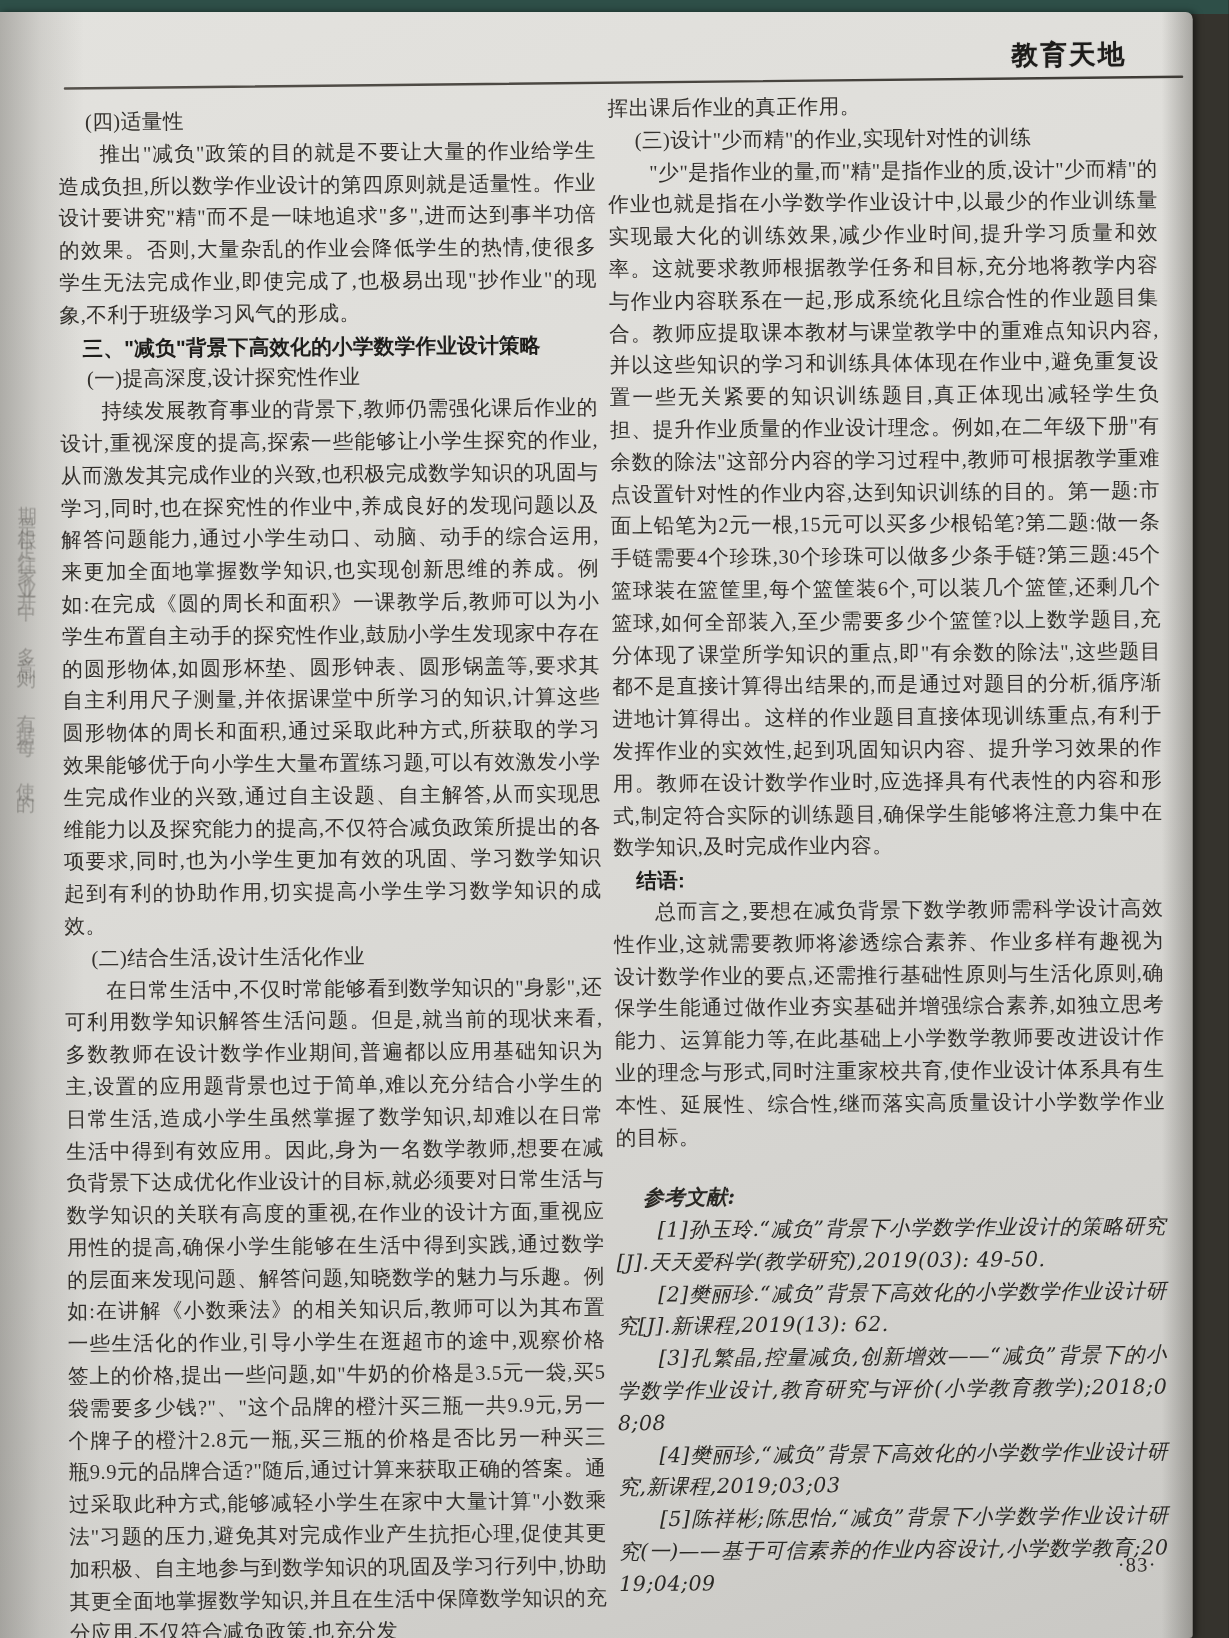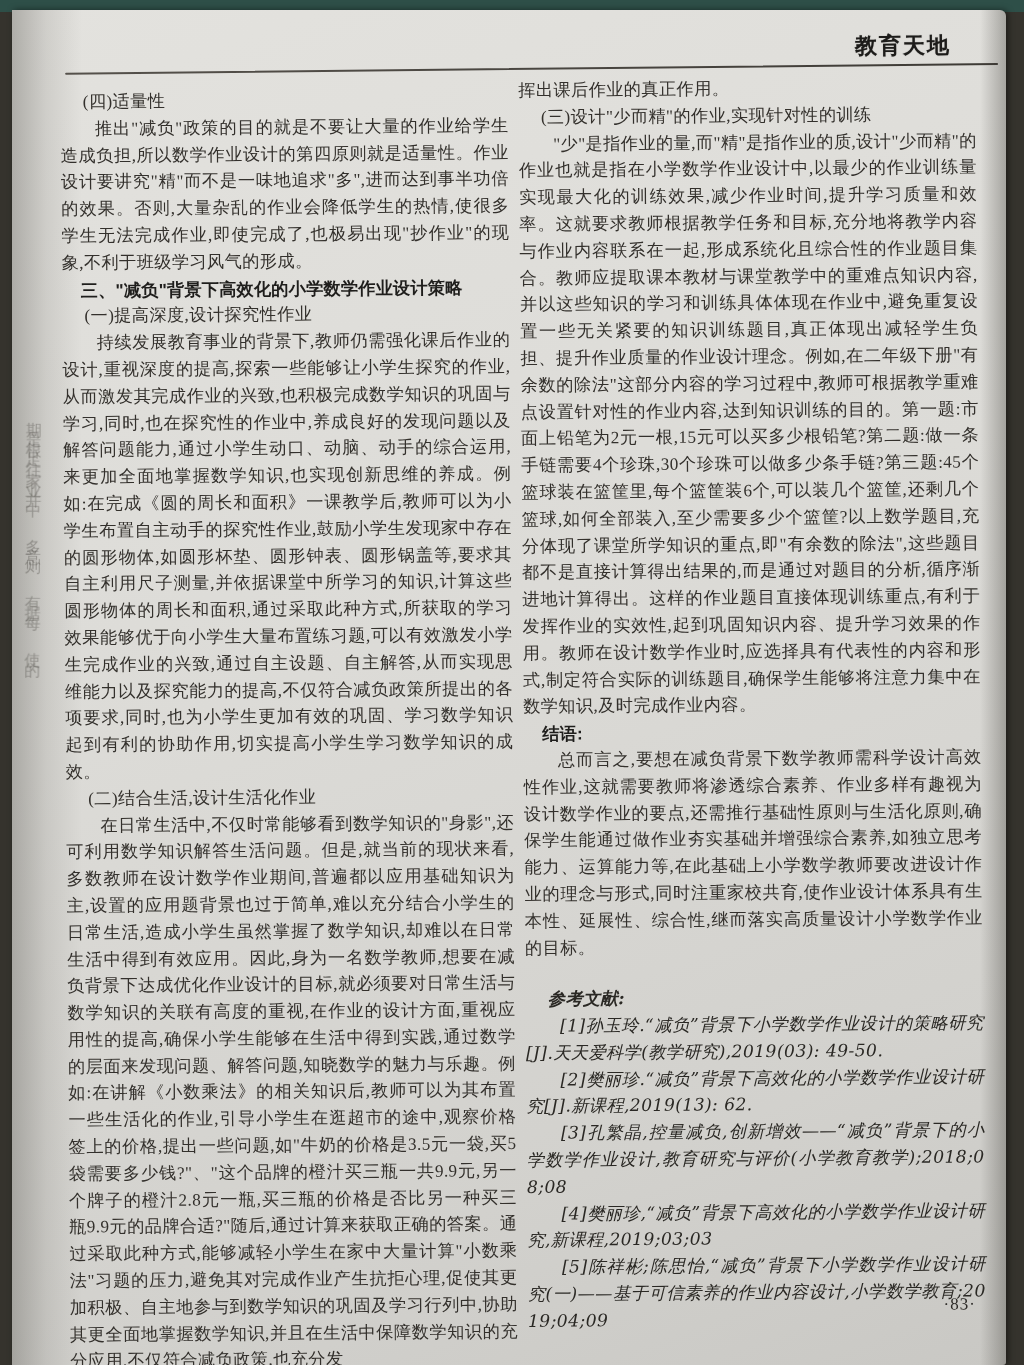--- a/index.html
+++ b/index.html
@@ -1,21 +1,21 @@
 <!DOCTYPE html>
 <html><head>
 <meta charset="utf-8">
 <style>
   html,body{margin:0;padding:0;}
   body{width:1024px;height:1365px;overflow:hidden;background:#23221f;
        font-family:"Liberation Serif","DejaVu Serif",serif;}
   #stage{position:relative;width:1024px;height:1365px;overflow:hidden;
          background:linear-gradient(180deg,#2e4f48 0,#2e4f48 12px,#35332d 12px);}
   
-  #paper{position:absolute;left:12px;top:10px;width:994px;height:1355px;
+  #paper{position:absolute;left:0;top:10px;width:994px;height:1355px;
          background:
            linear-gradient(90deg,rgba(90,88,82,.38) 0,rgba(120,118,112,.18) 34px,rgba(0,0,0,0) 70px),
            linear-gradient(270deg,rgba(60,58,52,.35) 0,rgba(0,0,0,0) 26px),
            linear-gradient(160deg,#e3e2de 0,#dcdbd7 45%,#d2d1cd 80%,#c9c8c4 100%);
          border-radius:0 6px 3px 0;
          box-shadow:2px 0 6px rgba(0,0,0,.5);}
   #content{position:absolute;left:0;top:0;width:100%;height:100%;
            transform:rotate(-0.45deg);transform-origin:500px 300px;color:#33302c;}
 
   

